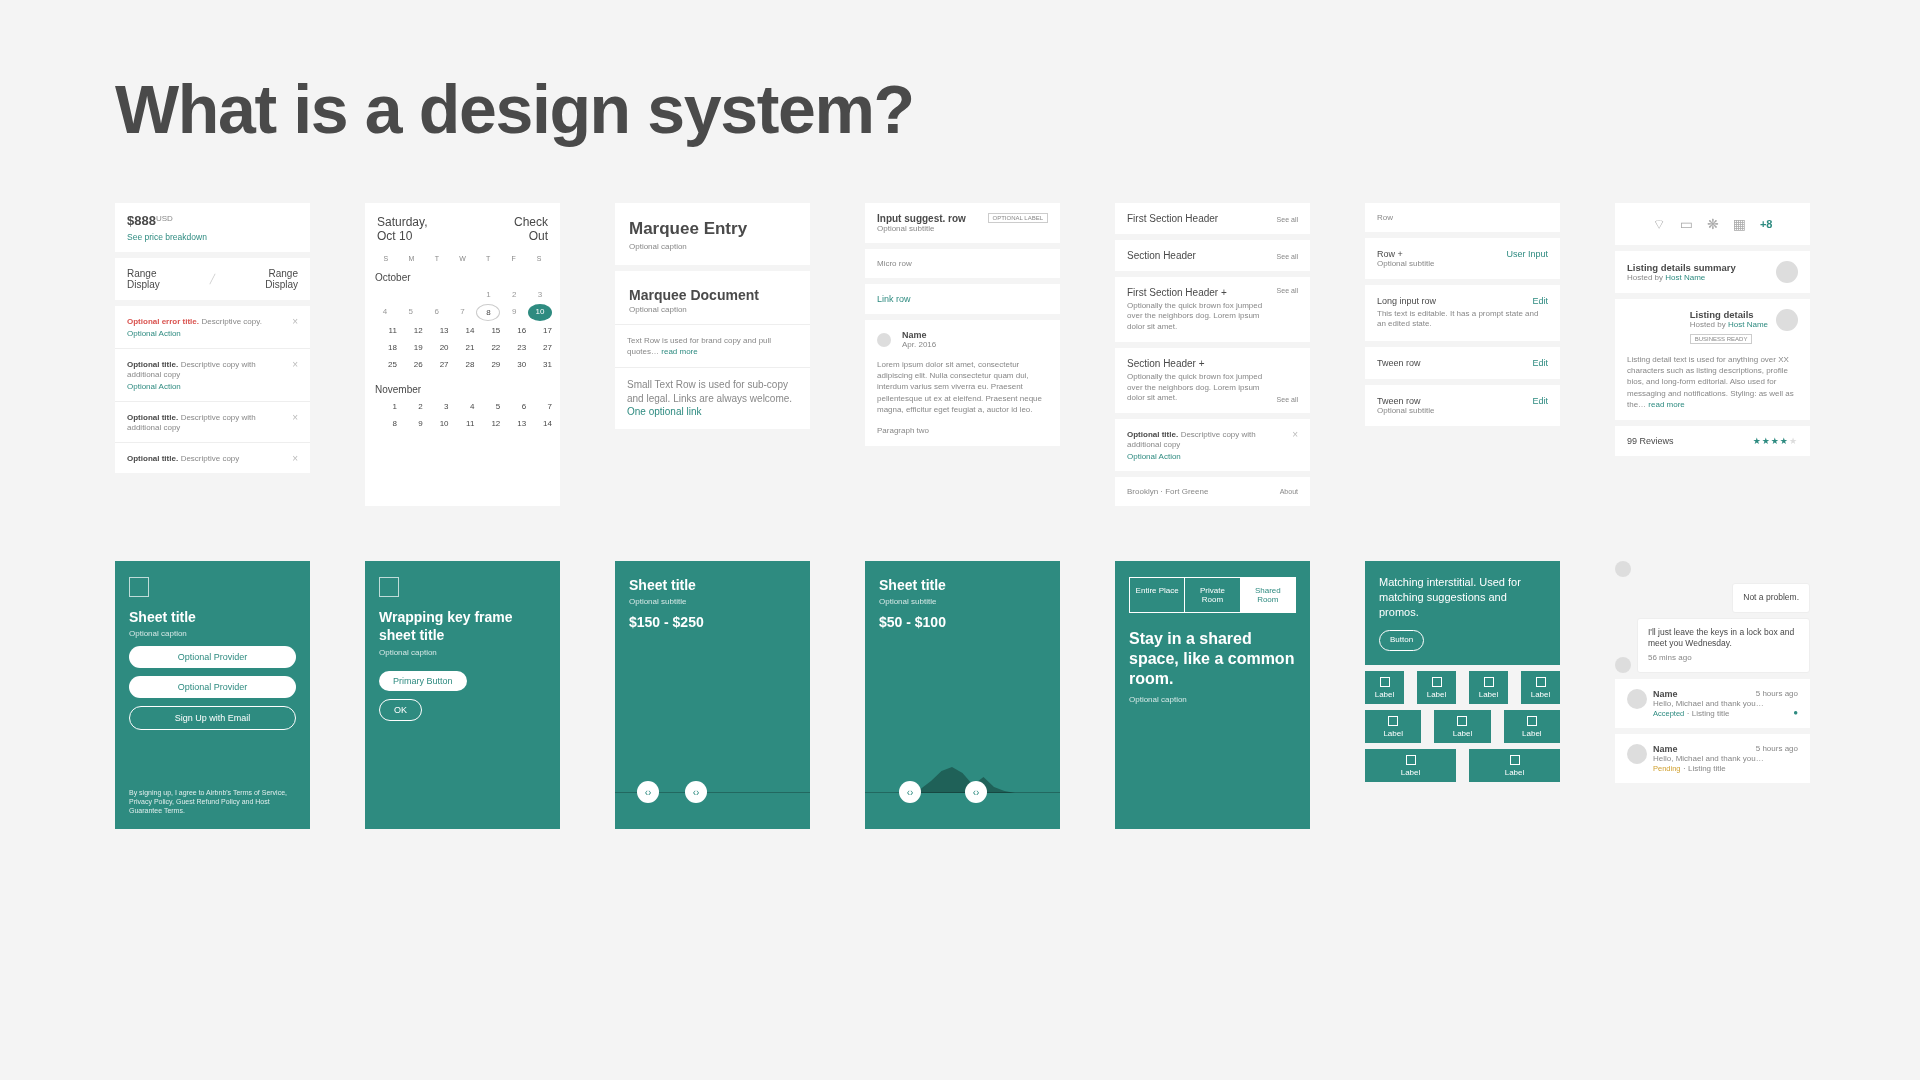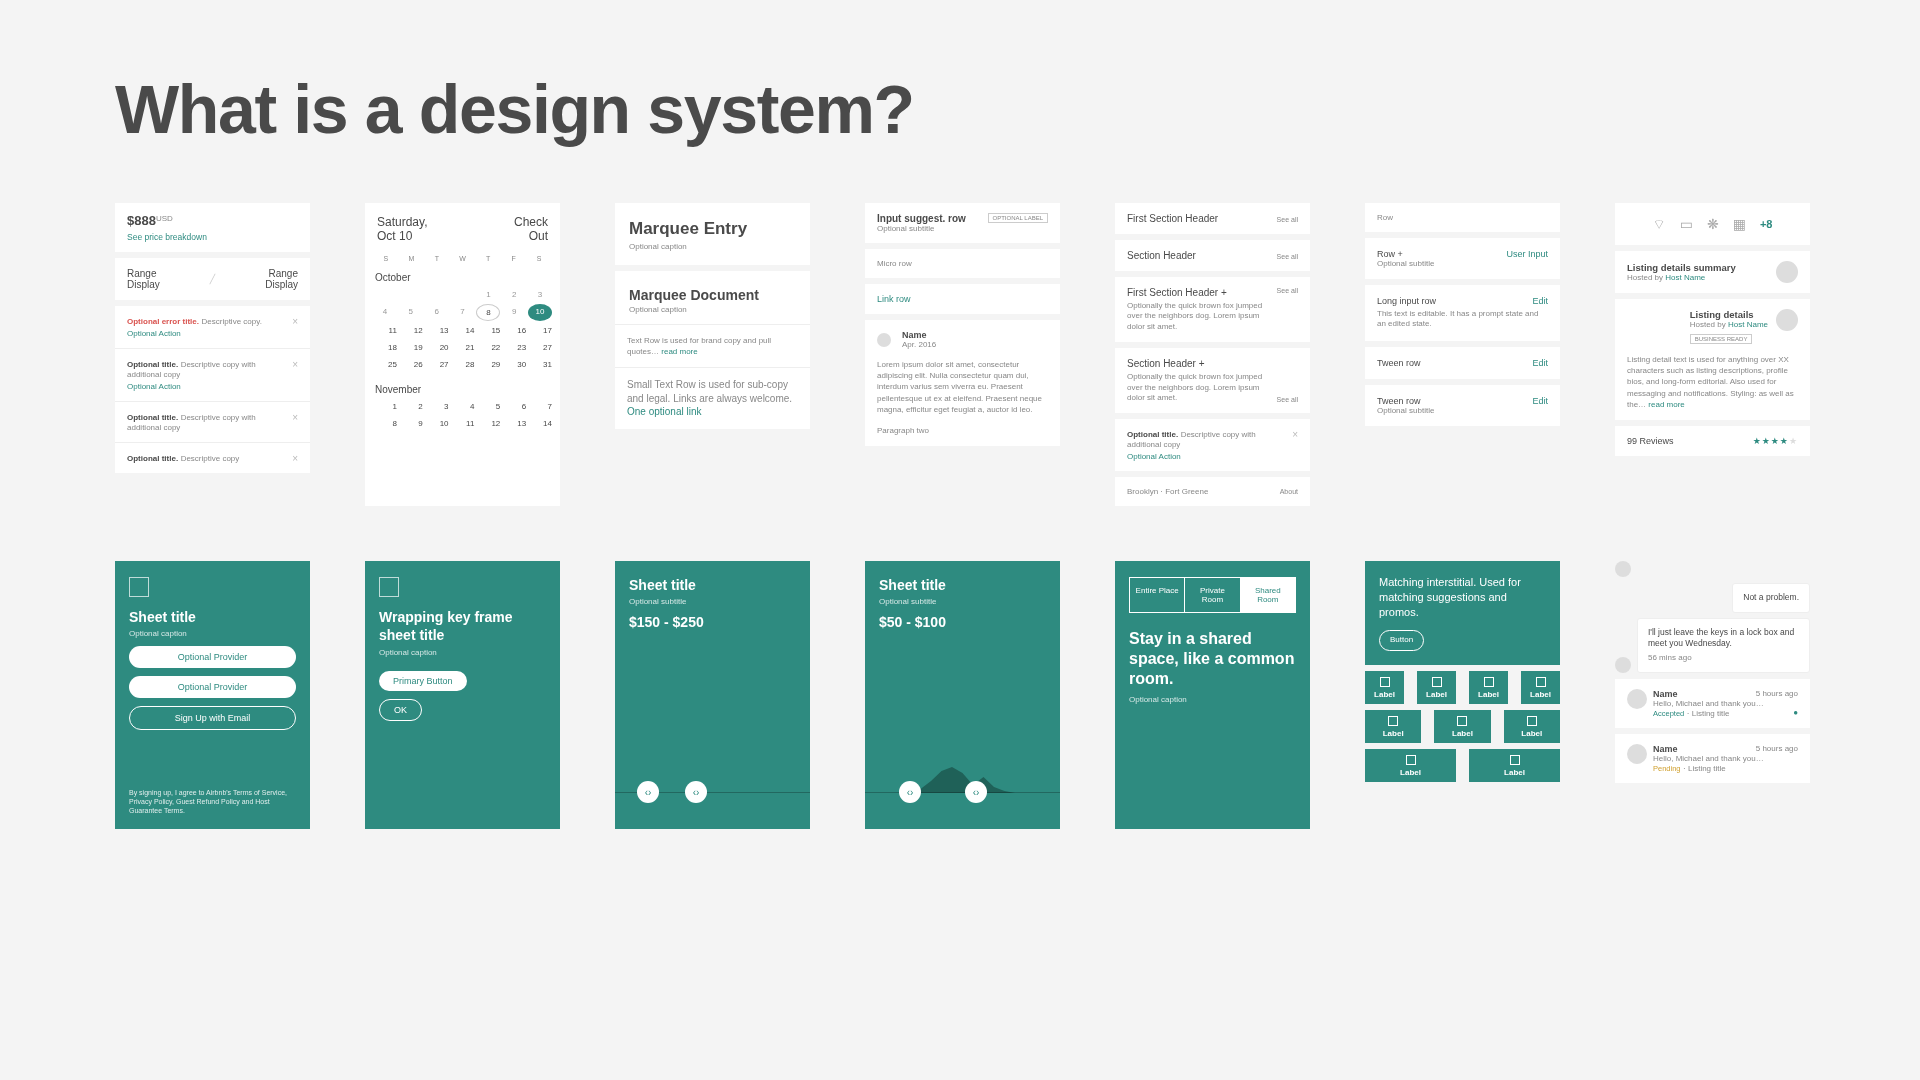--- a/index.html
+++ b/index.html
@@ -84,21 +84,21 @@
 .slider-line { position:absolute; bottom:36px; left:0; right:0; height:1px; background:rgba(0,0,0,.25); }
 .knob { width:22px; height:22px; border-radius:50%; background:#fff; color:#2e8b80; display:flex; align-items:center; justify-content:center; font-size:10px; position:absolute; bottom:26px; }
 .seg { display:flex; border:1px solid #fff; margin-bottom:16px; }
 .seg > div { flex:1; padding:8px 4px; font-size:8px; text-align:center; border-right:1px solid #fff; }
 .seg > div:last-child { border-right:none; }
 .seg .on { background:#fff; color:#2e8b80; }
 .headline { font-size:16px; font-weight:700; line-height:1.25; }
 
 .match { padding:14px; font-size:11px; line-height:1.35; }
 .btn-tiny { display:inline-block; border:1px solid #fff; border-radius:14px; padding:4px 10px; font-size:8px; margin-top:10px; }
-.label-grid { display:grid; gap:13px; padding:0;font-weight:bold; }
+.label-grid { display:grid; gap:13px; padding:0; }
 .lg3 { grid-template-columns:repeat(3,1fr);}
 .lg4 { grid-template-columns:repeat(4,1fr);}
 .lg2 { grid-template-columns:repeat(2,1fr);}
 .lgcell { background:#2e8b80; color:#fff; text-align:center; padding:6px 0 5px; font-size:8px; }
 .lgcell .box { width:10px; height:10px; border:1px solid #fff; margin:0 auto 3px; }
 
 .bubble { border-radius:3px; padding:8px 10px; font-size:8.5px; line-height:1.35; }
 .bub-teal { background:#2e8b80; color:#fff; }
 .bub-grey { background:#fff; color:#484848; }
 .msgrow { display:flex; gap:6px; align-items:flex-start; }

